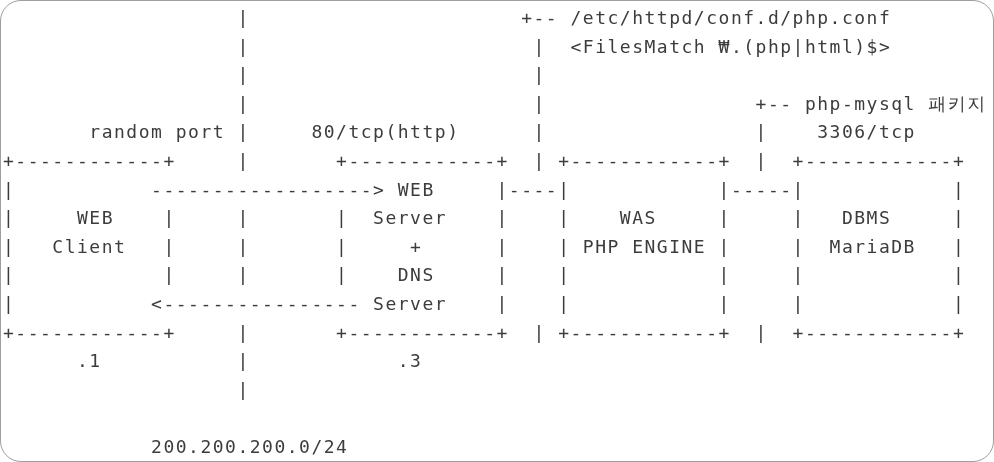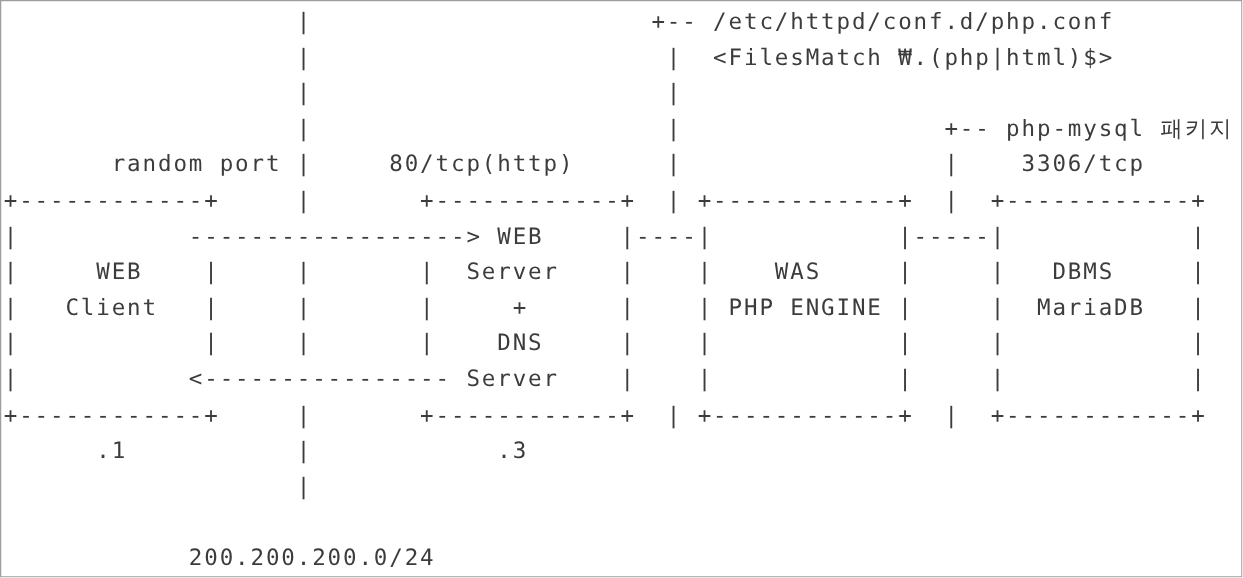--- a/index.html
+++ b/index.html
@@ -22,21 +22,21 @@
     font-size: 18px;
     line-height: 28.6px;
     letter-spacing: 1.5px;
     color: #3c3c3c;
     white-space: pre;
   }
 </style>
 </head>
 <body>
 
-<div class="canvas" style="border-color: rgb(158, 158, 158); background: rgb(255, 255, 255);">
+<div class="canvas" style="border-color: rgb(158, 158, 158); background: rgb(255, 255, 255); border-radius: 21px;">
   <pre class="ascii" style="color: rgb(60, 60, 60);">                   |                      +-- /etc/httpd/conf.d/php.conf
                    |                       |  &lt;FilesMatch ₩.(php|html)$&gt;
                    |                       |
                    |                       |                 +-- php-mysql 패키지
        random port |     80/tcp(http)      |                 |    3306/tcp
 +------------+     |       +------------+  | +------------+  |  +------------+
 |           ------------------&gt; WEB     |----|            |-----|            |
 |     WEB    |     |       |  Server    |    |    WAS     |     |   DBMS     |
 |   Client   |     |       |     +      |    | PHP ENGINE |     |  MariaDB   |
 |            |     |       |    DNS     |    |            |     |            |

